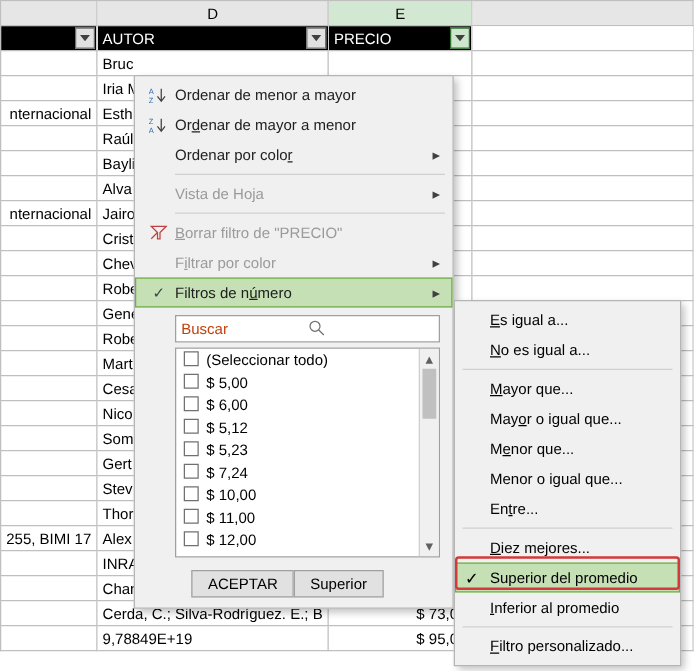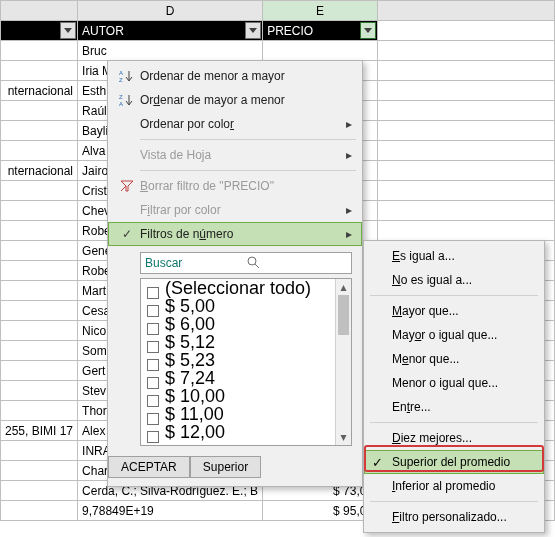--- a/index.html
+++ b/index.html
@@ -104,38 +104,38 @@
     margin: 3px 6px 3px 32px;
   }
   .searchbox {
     margin: 6px 10px 4px 32px;
     height: 22px;
     border: 1px solid #a0a0a0;
     background: #fff;
     display: flex;
     align-items: center;
     padding: 0 4px;
-    color: #0f766e;
+    color: #c2410c;
   }
   .searchbox span { flex:1; }
   .listbox {
     margin: 0 10px 0 32px;
     height: 168px;
     border: 1px solid #a0a0a0;
     background: #fff;
     overflow: hidden;
     position: relative;
     padding: 2px 0;
   }
   .listbox .item {
     display: flex;
-    align-items: flex-end;
+    align-items: flex-start;
     height: 18px;
     padding-left: 6px;
-    font-size: 18px;
+    font-size: 12px;
   }
   .listbox .item .cb {
     width: 12px; height: 12px;
     border: 1px solid #707070;
     margin-right: 6px;
   }
   .scroll {
     position: absolute;
     right: 0; top: 0; bottom: 0;
     width: 16px;
@@ -148,21 +148,21 @@
     color:#606060;
   }
   .scroll .thumb {
     position:absolute;
     top:16px; left:2px; right:2px;
     height:40px;
     background:#c0c0c0;
   }
   .btnrow {
     display:flex;
-    justify-content:flex-start;
+    justify-content:center;
     gap:0;
     padding: 10px 10px 0 0;
   }
   .btnrow button {
     height:22px;
     padding: 0 12px;
     font-size:12px;
     border:1px solid #a0a0a0;
     background:#e1e1e1;
   }

